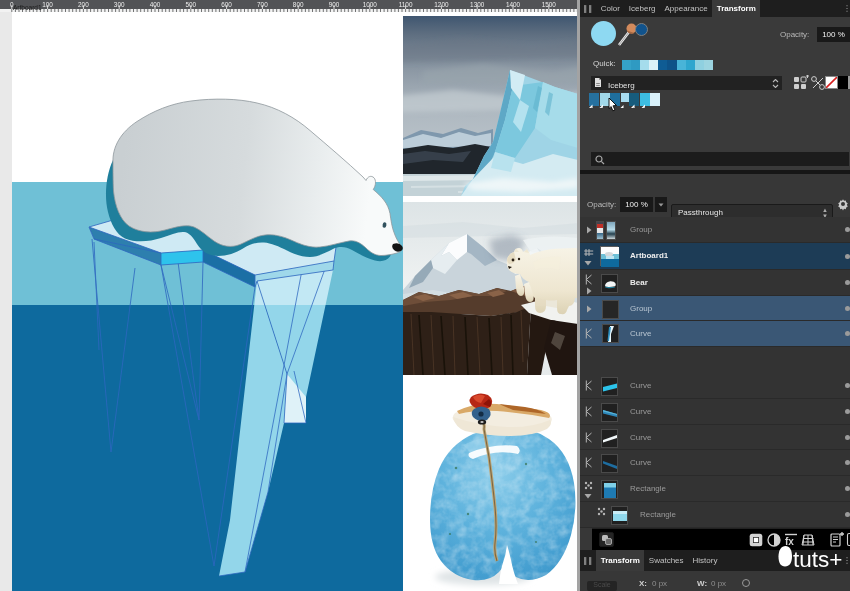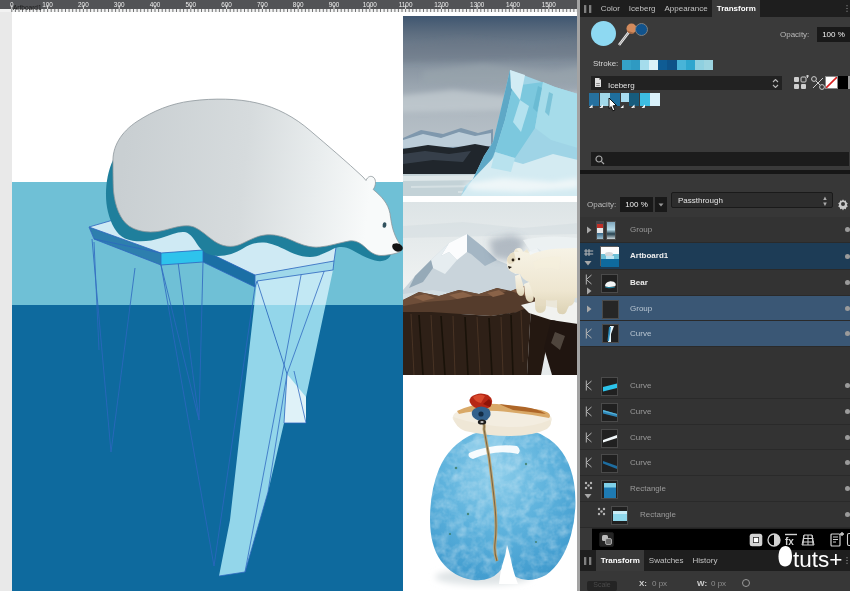--- a/index.html
+++ b/index.html
@@ -263,21 +263,21 @@
   <div class="abs" style="left:11px;top:4px;width:25px;height:25px;border-radius:50%;background:#8ed9f2"></div>
   <svg class="abs" style="left:35px;top:3px" width="26" height="28" viewBox="0 0 26 28">
     <line x1="4" y1="25" x2="14" y2="12" stroke="#ececec" stroke-width="2.6"></line>
     <line x1="4" y1="25" x2="14" y2="12" stroke="#8a8a8a" stroke-width="0.8"></line>
     <circle cx="16.5" cy="8.5" r="5" fill="#d28a5c"></circle>
     <path d="M11.8,10.5 a5,5 0 0 0 7.5,2.5 z" fill="#a96a42"></path>
   </svg>
   <div class="abs" style="left:55px;top:6px;width:13px;height:13px;border-radius:50%;background:#11538c;border:1.5px solid #808080"></div>
   <div class="abs" style="left:200px;top:13px;color:#b9b9b9">Opacity:</div>
   <div class="fld abs" style="left:237px;top:10px;width:33px;height:15px;line-height:15px;text-align:center">100 %</div>
-  <div class="abs" style="left:13px;top:42px;color:#d6d6d6">Stroke:</div>
+  <div class="abs" style="left:13px;top:42px;color:#d6d6d6">Quick:</div>
   <div class="abs" style="left:42px;top:43px;height:10px;display:flex">
     <div style="width:9.1px;background:#35a2c8"></div>
           <div style="width:9.1px;background:#2f9ac2"></div>
           <div style="width:9.1px;background:#a5dcec"></div>
           <div style="width:9.1px;background:#dbf1f8"></div>
           <div style="width:9.1px;background:#0f5c94"></div>
           <div style="width:9.1px;background:#0e5288"></div>
           <div style="width:9.1px;background:#49b4d8"></div>
           <div style="width:9.1px;background:#2fa6ce"></div>
           <div style="width:9.1px;background:#8fd0e0"></div>
@@ -351,21 +351,21 @@
 <div class="abs" style="left:0;top:170px;width:273px;height:4px;background:#161616"></div>
 
 <div class="abs" style="left:0;top:192px;width:273px;height:25px;background:#373737">
   <span class="abs" style="left:7px;top:8px;color:#b9b9b9">Opacity:</span>
   <div class="fld abs" style="left:40px;top:5px;width:33px;height:15px;line-height:15px;text-align:center">100 %</div>
   <div class="fld abs" style="left:75px;top:5px;width:12px;height:15px">
           <svg style="position:absolute;left:3px;top:6px" width="6" height="4" viewBox="0 0 6 4">
             <path d="M0.5,0.5 L5.5,0.5 L3,3.5 Z" fill="#999"></path>
           </svg>
         </div>
-  <div class="ddl abs" style="left:91px;top:0;width:162px;height:16px">
+  <div class="ddl abs" style="left:91px;top:12px;width:162px;height:16px">
     <span style="position:absolute;left:6px;top:3px">Passthrough</span>
     <span style="position:absolute;right:4px;top:2px;color:#aaa;font-size:6px">▲<br>▼</span>
   </div>
   <svg class="abs" style="left:256px;top:5px" width="14" height="14" viewBox="0 0 14 14" fill="#c9c9c9">
           <path d="M7,2.2 l1,1.6 1.8,-0.4 0.4,1.8 1.6,1 -1,1.6 1,1.6 -1.6,1 -0.4,1.8 -1.8,-0.4 -1,1.6 -1,-1.6 -1.8,0.4 -0.4,-1.8 -1.6,-1 1,-1.6 -1,-1.6 1.6,-1 0.4,-1.8 1.8,0.4 z"></path>
           <circle cx="7" cy="7" r="2" fill="#373737"></circle>
         </svg>
   <div class="abs" style="left:271px;top:5px;width:2px;height:14px;background:#c9c9c9"></div>
 </div>
 <div class="abs" id="rows" style="left:0;top:217px;width:273px;height:311px;background:#333;overflow:hidden">

